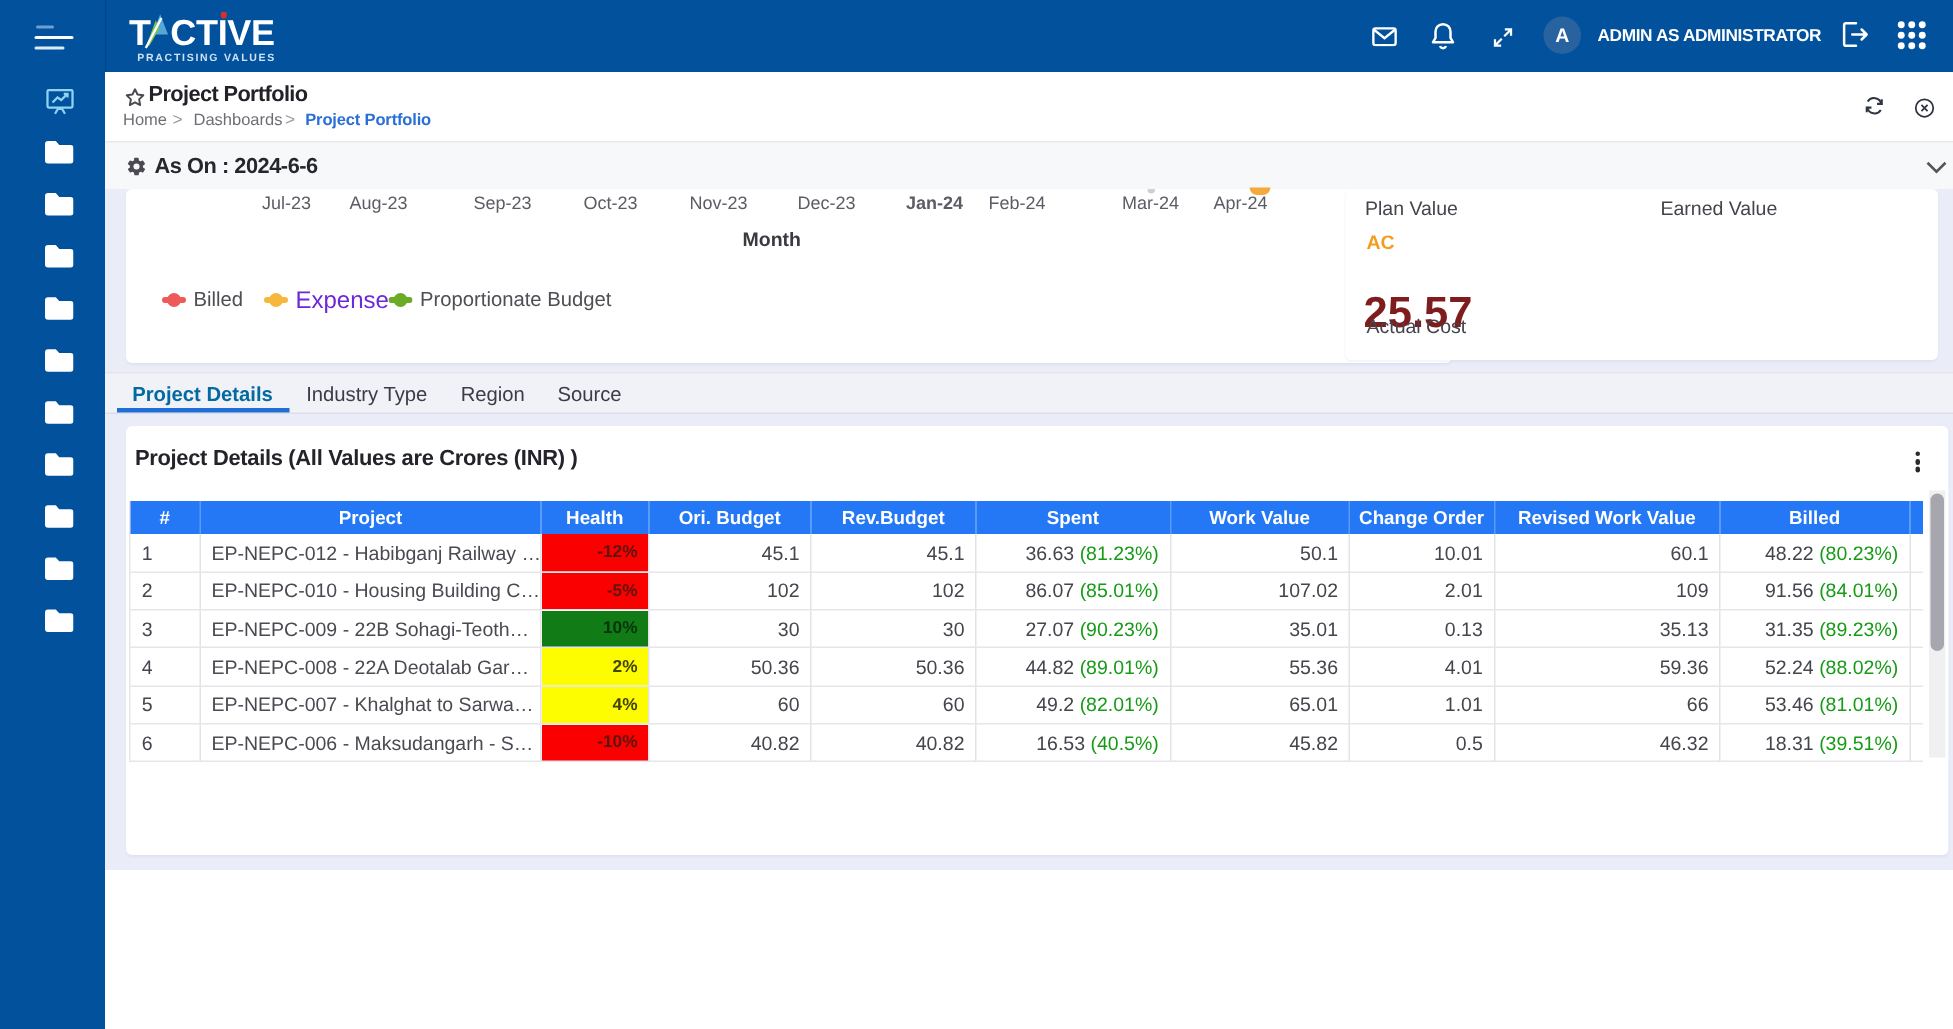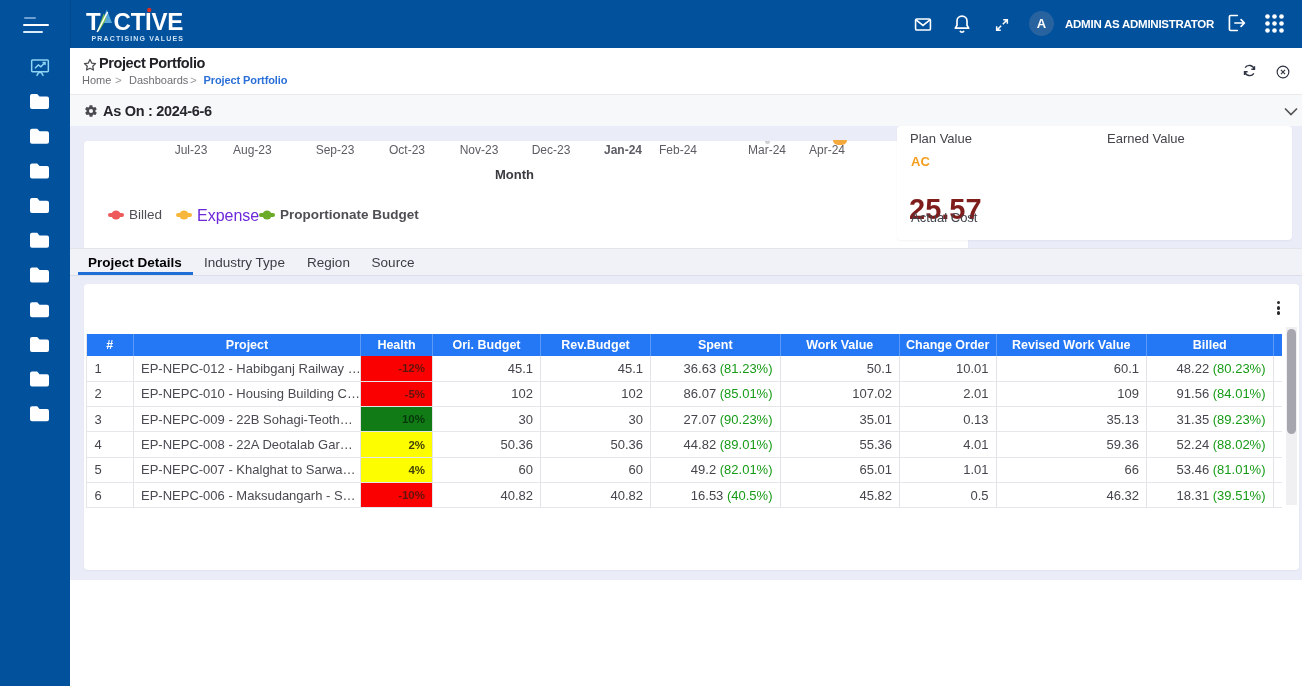--- a/index.html
+++ b/index.html
@@ -124,21 +124,21 @@
   <div class="abs" style="left:70px; top:94px; width:1232px; height:31.5px; background:#f7f8f9; border-top:1px solid #e9e9ec;">
     <svg class="abs" style="left:14px; top:9px;" width="14" height="14" viewBox="0 0 24 24">
       <path fill="#4a4a50" d="M19.4 13a7.5 7.5 0 0 0 .1-1 7.5 7.5 0 0 0-.1-1l2.1-1.6a.5.5 0 0 0 .1-.7l-2-3.4a.5.5 0 0 0-.6-.2l-2.5 1a7.7 7.7 0 0 0-1.7-1l-.4-2.6a.5.5 0 0 0-.5-.5h-4a.5.5 0 0 0-.5.4l-.4 2.7a7.7 7.7 0 0 0-1.7 1l-2.5-1a.5.5 0 0 0-.6.2l-2 3.4a.5.5 0 0 0 .1.7L4.5 11a7.5 7.5 0 0 0 0 2l-2.1 1.6a.5.5 0 0 0-.1.7l2 3.4c.1.2.4.3.6.2l2.5-1a7.7 7.7 0 0 0 1.7 1l.4 2.6c0 .3.2.5.5.5h4c.2 0 .5-.2.5-.4l.4-2.7a7.7 7.7 0 0 0 1.7-1l2.5 1c.2.1.5 0 .6-.2l2-3.4a.5.5 0 0 0-.1-.7L19.4 13zM12 15.5a3.5 3.5 0 1 1 0-7 3.5 3.5 0 0 1 0 7z"></path>
     </svg>
     <div class="abs" style="left:33px; top:8px; font-size:14.5px; letter-spacing:-0.3px; font-weight:bold; color:#26262c;">As On : 2024-6-6</div>
     <svg class="abs" style="left:1214px; top:12px;" width="14" height="9" viewBox="0 0 14 9">
       <polyline points="1,1.5 7,7.5 13,1.5" fill="none" stroke="#555" stroke-width="1.7"></polyline>
     </svg>
   </div>
 
-  <div class="abs" style="left:84px; top:126px; width:884px; height:116px; background:#fff; border-radius:4px; box-shadow:0 1px 2px rgba(20,30,80,0.05);margin-top:15px;">
+  <div class="abs" style="left:84px; top:126px; width:884px; height:116px; background:#fff; border-radius:4px; box-shadow:0 1px 2px rgba(20,30,80,0.05);">
 
     <div class="abs" style="left:681px; top:0px; width:5px; height:2.5px; background:#cfd0d4; border-radius:0 0 3px 3px;"></div>
     <div class="abs" style="left:748.5px; top:-1px; width:14px; height:4.5px; background:#f4a93d; border-radius:0 0 7px 7px;"></div>
 
     <div class="abs" style="left:77px; top:2px; width:60px; text-align:center; font-size:12px; color:#5c5c64;">Jul-23</div>
     <div class="abs" style="left:149px; top:2px; width:60px; text-align:left; font-size:12px; color:#5c5c64;">Aug-23</div>
     <div class="abs" style="left:221px; top:2px; width:60px; text-align:center; font-size:12px; color:#5c5c64;">Sep-23</div>
     <div class="abs" style="left:293px; top:2px; width:60px; text-align:center; font-size:12px; color:#5c5c64;">Oct-23</div>
     <div class="abs" style="left:365px; top:2px; width:60px; text-align:center; font-size:12px; color:#5c5c64;">Nov-23</div>
     <div class="abs" style="left:437px; top:2px; width:60px; text-align:center; font-size:12px; color:#5c5c64;">Dec-23</div>
@@ -155,40 +155,41 @@
     <div class="abs" style="left:45px; top:66px; font-size:13.5px; color:#4e4e55;">Billed</div>
     <svg class="abs" style="left:92px; top:69px;" width="16" height="10" viewBox="0 0 16 10">
         <rect x="0" y="3" width="16" height="4" rx="2" fill="#f6b73c"></rect>
         <circle cx="8" cy="5" r="4.6" fill="#f6b73c"></circle>
       </svg>
     <div class="abs" style="left:113px; top:66px; font-size:16px; color:#6d28d9;">Expense</div>
     <svg class="abs" style="left:175px; top:69px;" width="16" height="10" viewBox="0 0 16 10">
         <rect x="0" y="3" width="16" height="4" rx="2" fill="#6cab27"></rect>
         <circle cx="8" cy="5" r="4.6" fill="#6cab27"></circle>
       </svg>
-    <div class="abs" style="left:196px; top:66px; font-size:13.5px; color:#4e4e55;font-weight:bold;">Proportionate Budget</div>
+    <div class="abs" style="left:196px; top:66px; font-size:13.5px; color:#4e4e55;">Proportionate Budget</div>
   </div>
 
   <div class="abs" style="left:897px; top:126px; width:395px; height:114px; background:#fff; border-radius:4px; box-shadow:0 1px 2px rgba(20,30,80,0.05);">
     <div class="abs" style="left:13px; top:5px; font-size:13px; color:#44444c;">Plan Value</div>
     <div class="abs" style="left:210px; top:5px; font-size:13px; color:#44444c;">Earned Value</div>
     <div class="abs" style="left:14px; top:28px; font-size:13px; font-weight:bold; color:#f49d1d;">AC</div>
     <div class="abs" style="left:12px; top:47px; font-size:29px; font-weight:bold; color:#7f1d1d;margin-top:20px;">25.57</div>
     <div class="abs" style="left:14px; top:84px; font-size:13px; color:#44444c;">Actual Cost</div>
   </div>
 
   <div class="abs" style="left:70px; top:248px; width:1232px; height:28px; background:#f1f2f8; border-top:1px solid #e4e4ec; border-bottom:1px solid #dcdee9;">
-    <div class="abs" style="left:7.5px; top:0; width:115px; height:27px; line-height:27px; text-align:center; font-size:13.5px; font-weight:bold; color:#000000;">Project Details</div>
+    <div class="abs" style="left:7.5px; top:0; width:115px; height:27px; line-height:27px; text-align:center; font-size:13.5px; font-weight:bold; color:#0369a1;">Project Details</div>
     <div class="abs" style="left:7.5px; top:23px; width:115px; height:2.5px; background:#1f6fd6;"></div>
     <div class="abs" style="left:122.5px; top:0; width:104px; height:27px; line-height:27px; text-align:center; font-size:13.5px; color:#3c3c45;">Industry Type</div>
     <div class="abs" style="left:226.5px; top:0; width:64px; height:27px; line-height:27px; text-align:center; font-size:13.5px; color:#3c3c45;">Region</div>
     <div class="abs" style="left:290.5px; top:0; width:65px; height:27px; line-height:27px; text-align:center; font-size:13.5px; color:#3c3c45;">Source</div>
   </div>
 
   <div class="abs" style="left:84px; top:284px; width:1215px; height:286px; background:#fff; border-radius:4px; box-shadow:0 1px 2px rgba(20,30,80,0.05);">
+    <div class="abs" style="left:6px; top:14px; font-size:14.6px; letter-spacing:-0.2px; font-weight:bold; color:#232329;">Project Details (All Values are Crores (INR) )</div>
     <div class="abs" style="left:1193px; top:17px; width:4px; height:16px;">
       <div style="width:3.4px;height:3.4px;border-radius:50%;background:#2a2a2e;margin-bottom:1.8px;"></div>
       <div style="width:3.4px;height:3.4px;border-radius:50%;background:#2a2a2e;margin-bottom:1.8px;"></div>
       <div style="width:3.4px;height:3.4px;border-radius:50%;background:#2a2a2e;"></div>
     </div>
 
     <table class="abs" style="left:1.5px; top:50px; width:1195.5px; border-collapse:collapse; table-layout:fixed; border-left:1px solid #e6e6ea;">
       <colgroup>
         <col style="width:47.5px">
           <col style="width:227px">

